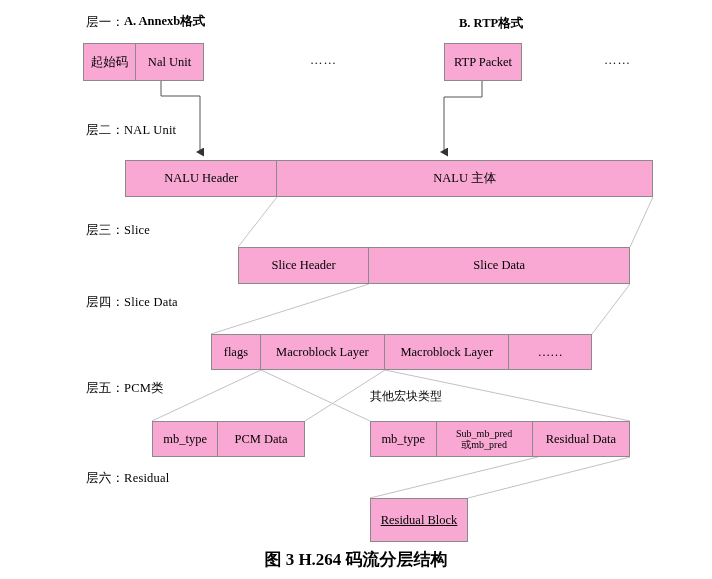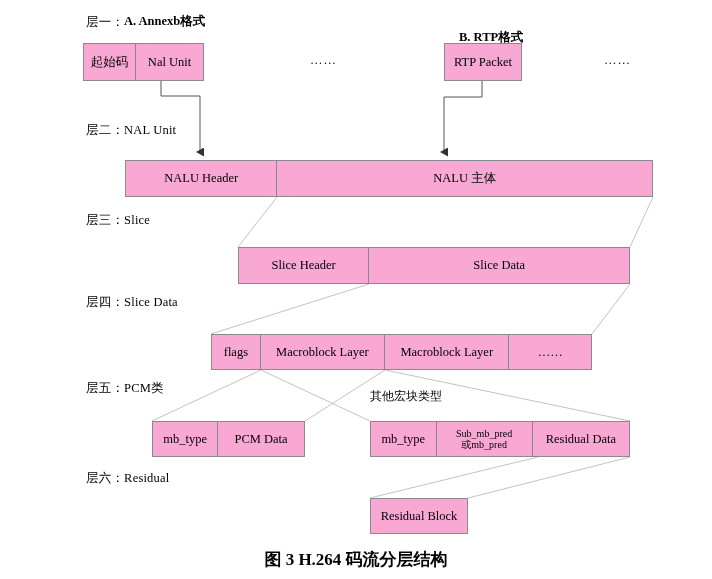--- a/index.html
+++ b/index.html
@@ -81,27 +81,27 @@
     </g>
 
     <g stroke="#c2c2c2" stroke-width="1" fill="none">
       <line x1="538" y1="457" x2="370" y2="498"></line>
       <line x1="630" y1="457" x2="468" y2="498"></line>
     </g>
   </svg>
 
   <div class="layer-label" style="left:86px;top:14px;">层一：</div>
   <div class="layer-label" style="left:86px;top:122px;">层二：NAL Unit</div>
-  <div class="layer-label" style="left:86px;top:212px;">层三：Slice</div>
+  <div class="layer-label" style="left:86px;top:222px;">层三：Slice</div>
   <div class="layer-label" style="left:86px;top:294px;">层四：Slice Data</div>
   <div class="layer-label" style="left:86px;top:380px;">层五：PCM类</div>
   <div class="layer-label" style="left:86px;top:470px;">层六：Residual</div>
 
   <div class="col-title" style="left:124px;top:13px;">A. Annexb格式</div>
-  <div class="col-title" style="left:459px;top:29px;">B. RTP格式</div>
+  <div class="col-title" style="left:459px;top:15px;">B. RTP格式</div>
 
   <div class="boxrow" style="left:83px;top:43px;width:121px;height:38px;">
     <div class="cell" style="width:53px;">起始码</div>
     <div class="cell" style="width:68px;">Nal Unit</div>
   </div>
 
   <div class="dots" style="left:310px;top:53px;">……</div>
 
   <div class="boxrow" style="left:444px;top:43px;width:78px;height:38px;">
     <div class="cell" style="width:78px;">RTP Packet</div>
@@ -133,19 +133,19 @@
     <div class="cell" style="width:87px;">PCM Data</div>
   </div>
 
   <div class="boxrow" style="left:370px;top:421px;width:260px;height:36px;">
     <div class="cell" style="width:66px;">mb_type</div>
     <div class="cell small" style="width:97px;">Sub_mb_pred
 或mb_pred</div>
     <div class="cell" style="width:97px;">Residual Data</div>
   </div>
 
-  <div class="boxrow" style="left:370px;top:498px;width:98px;height:36px;">
+  <div class="boxrow" style="left:370px;top:498px;width:98px;height:44px;text-decoration:underline;">
     <div class="cell" style="width:98px;">Residual Block</div>
   </div>
 
   <div class="caption" style="top:548px;">图 3 H.264 码流分层结构</div>
 
 </div>
 
 </body></html>

